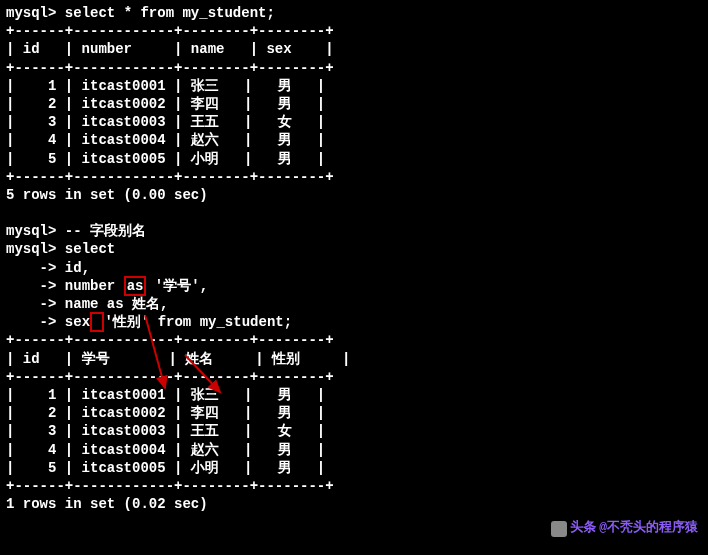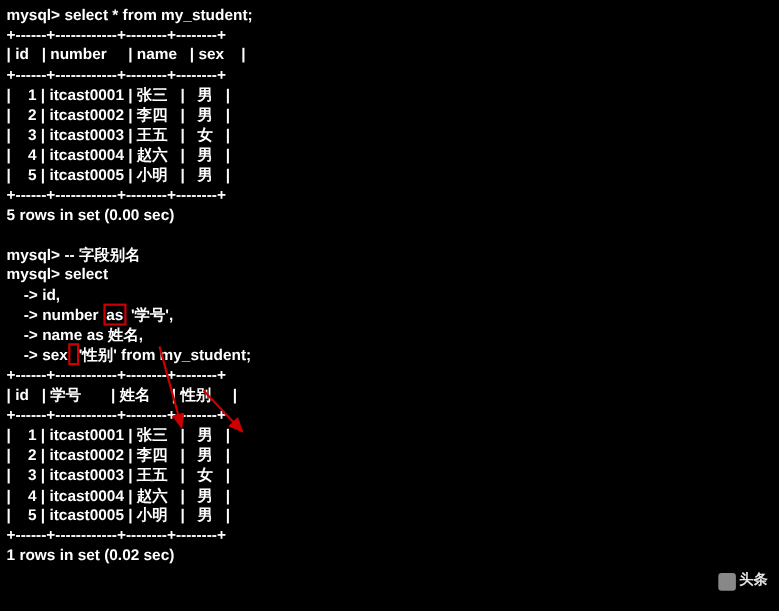--- a/index.html
+++ b/index.html
@@ -17,34 +17,34 @@
       overflow: hidden;
     }
     .red-box-inline {
       border: 2px solid #c00;
       padding: 0 1px;
     }
     .watermark {
       position: absolute;
       bottom: 18px;
       right: 10px;
-      color: #e5e5e5;
+      color: #8b5cf6;
       font-size: 13px;
       display: flex;
       align-items: center;
       gap: 3px;
     }
     .watermark-icon {
       width: 16px;
       height: 16px;
       background: #888;
       border-radius: 3px;
       display: inline-block;
     }
-    pre { font-family: Liberation Sans, sans-serif; }
+    pre { font-family: Liberation Mono, monospace; }
     svg.arrow-svg { position: absolute; pointer-events: none; }
   </style>
 </head>
 <body>
 
 <pre><span>mysql&gt;</span> <span>select * from my_student;</span>
 <span>+------+------------+--------+--------+</span>
 <span>| id   | number     | name   | sex    |</span>
 <span>+------+------------+--------+--------+</span>
 <span>|    1 | itcast0001 | 张三   |   男   |</span>
@@ -87,13 +87,14 @@
     <marker id="ah2" markerWidth="8" markerHeight="8" refX="6" refY="3" orient="auto">
       <polygon points="0 0, 7 3, 0 6" fill="#c00"></polygon>
     </marker>
   </defs>
   <line x1="10" y1="5" x2="45" y2="42" stroke="#c00" stroke-width="2" marker-end="url(#ah2)"></line>
 </svg>
 
 <div class="watermark">
   <span class="watermark-icon"></span>
   <span>头条</span>
+  <span>@不秃头的程序猿</span>
 </div>
 
 </body></html>

